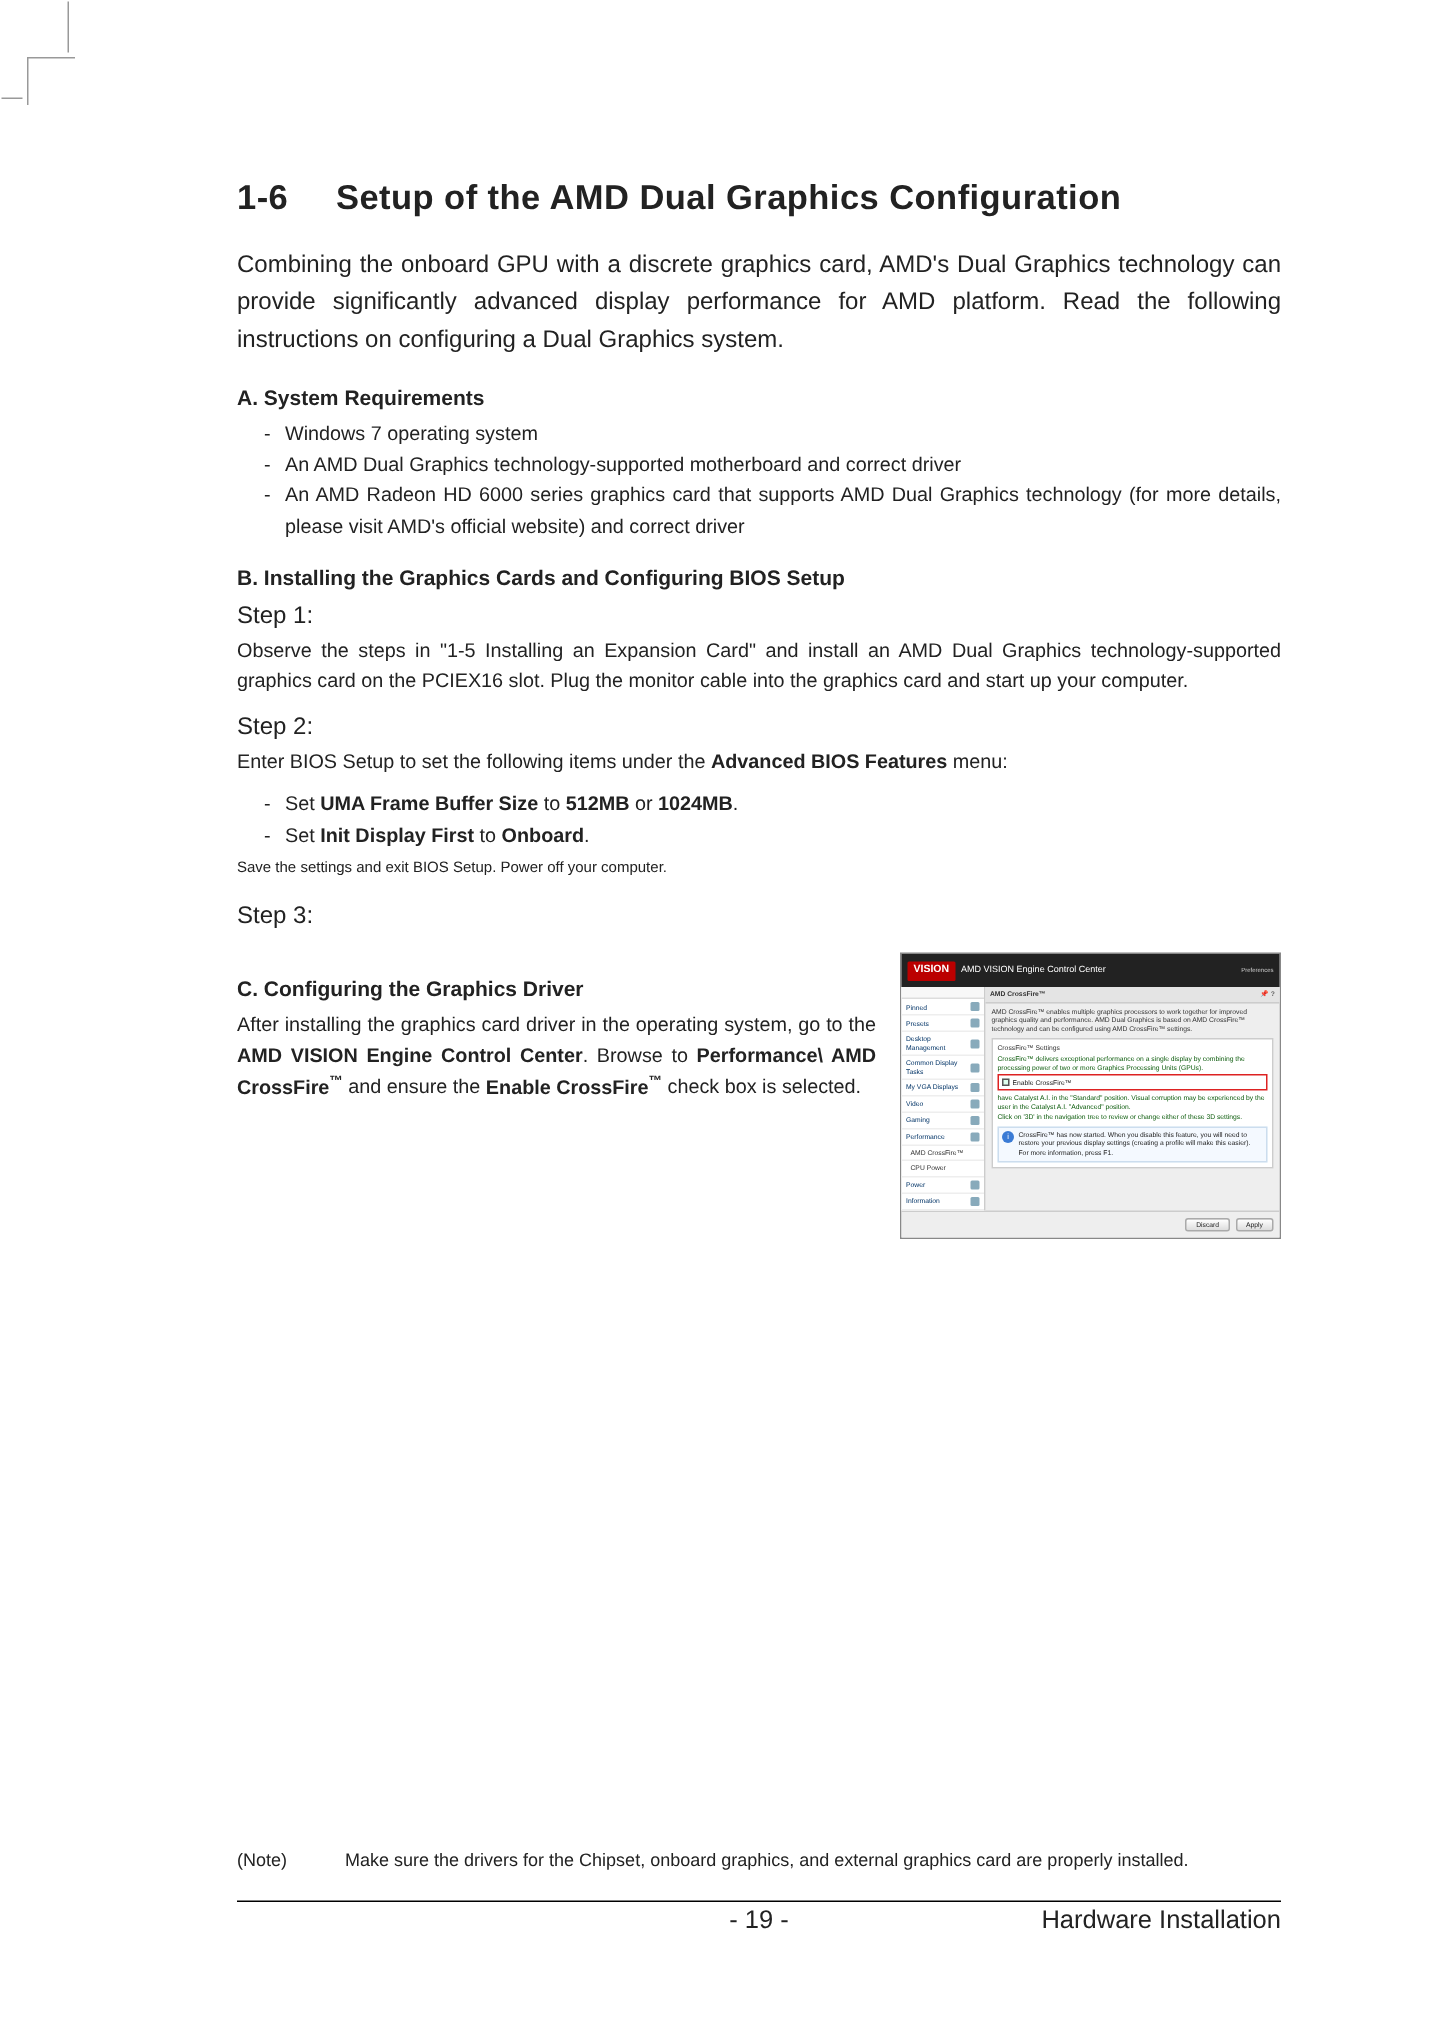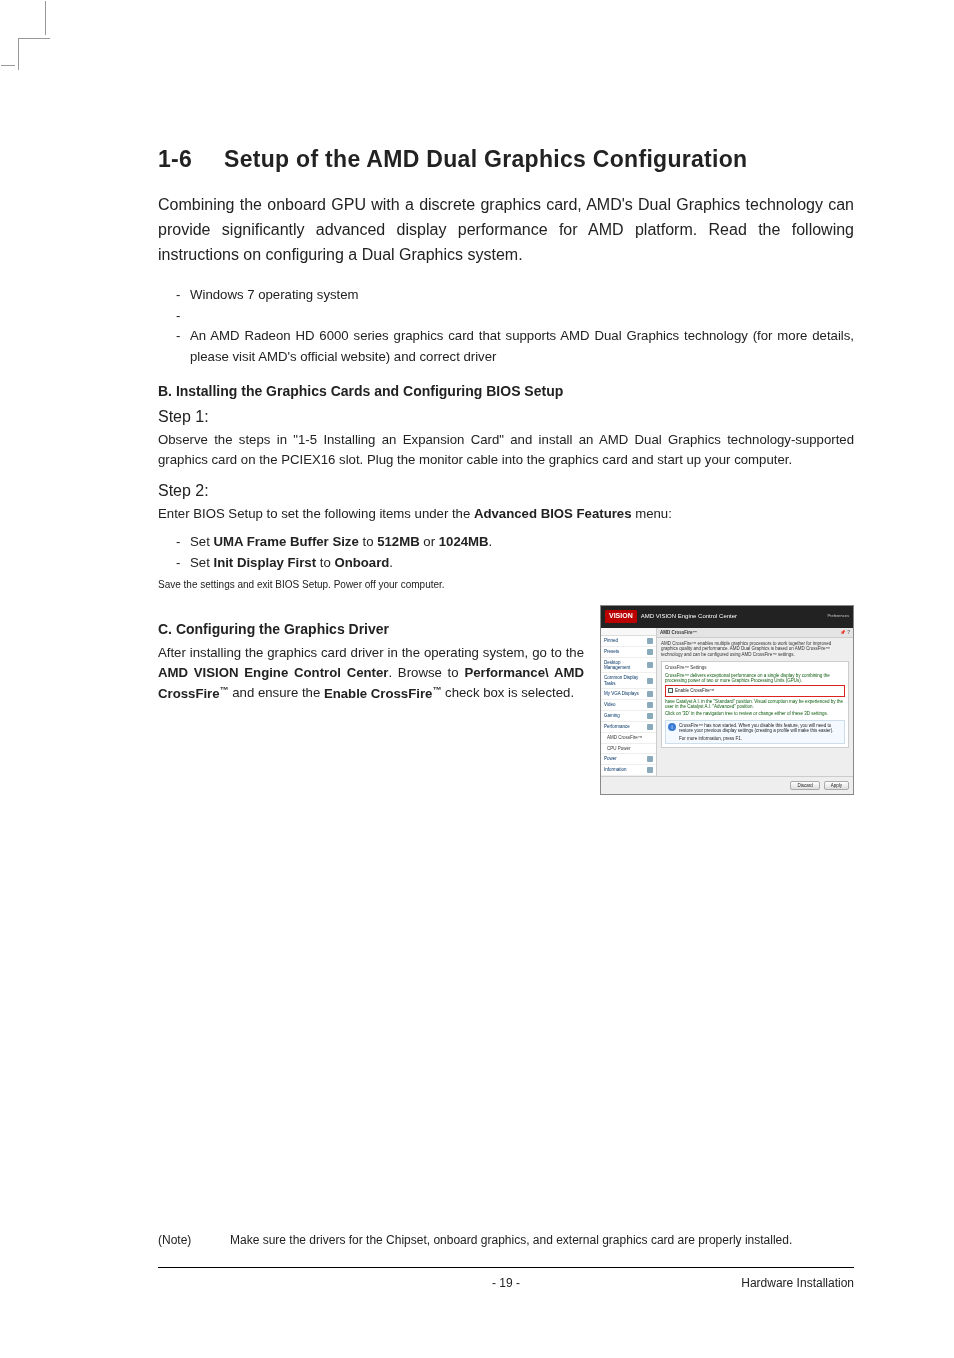--- a/index.html
+++ b/index.html
@@ -1,21 +1,21 @@
 <!DOCTYPE html>
 <html><head>
 <meta charset="utf-8">
 <style>
   * { box-sizing: border-box; margin: 0; padding: 0; }
   html, body { width: 954px; height: 1358px; background: #fff; font-family: Arial, Helvetica, sans-serif; color: #222; }
   .page { position: relative; width: 954px; height: 1358px; }
   .crop-tl { position: absolute; top: 38px; left: 18px; width: 32px; height: 32px; border-left: 1px solid #999; border-top: 1px solid #999; }
   .crop-tl .vbar { position: absolute; top: -38px; left: 26px; width: 1px; height: 34px; background: #999; }
   .crop-tl .hbar { position: absolute; top: 26px; left: -18px; height: 1px; width: 14px; background: #999; }
-  .content { position: absolute; top: 118px; left: 158px; right: 100px; margin-top: 28px; }
+  .content { position: absolute; top: 118px; left: 158px; right: 100px; }
   h1 { font-size: 23px; font-weight: bold; margin-bottom: 20px; letter-spacing: 0.3px; }
   .sec-num { display: inline-block; width: 66px; }
   p.intro { font-size: 16px; line-height: 1.55; text-align: justify; margin-bottom: 18px; }
   h2 { font-size: 14px; font-weight: bold; margin-top: 16px; margin-bottom: 6px; }
   .bullets { margin-left: 18px; font-size: 13.2px; line-height: 1.55; }
   .bullets .item { display: flex; text-align: justify; }
   .bullets .dash { width: 14px; flex: none; }
   .step { font-size: 16px; line-height: 1.55; margin-top: 6px; }
   .para { font-size: 13.2px; line-height: 1.55; text-align: justify; margin-bottom: 8px; }
   .save { font-size: 10px; line-height: 1.55; margin-top: 4px; margin-bottom: 12px; }
@@ -45,47 +45,49 @@
   .ss-cb { width: 5px; height: 5px; border: 1px solid #555; background: #dfe; display:inline-block; }
   .ss-green { color: #0a5a0a; }
   .ss-info { display: flex; gap: 3px; align-items: flex-start; border: 1px solid #cde; background: #f4f9ff; padding: 2px; margin-top: 3px; }
   .ss-info-icon { width: 8px; height: 8px; border-radius: 50%; background: #3a7bd5; color: #fff; font-size: 5px; text-align: center; line-height: 8px; flex: none; }
   .ss-btns { display: flex; justify-content: flex-end; gap: 4px; padding: 4px; background: #eee; border-top: 1px solid #ccc; }
   .ss-btn { border: 1px solid #aaa; background: linear-gradient(#fff,#ddd); padding: 1px 6px; border-radius: 2px; font-size: 4.5px; }
   .note-block { position: absolute; left: 158px; right: 100px; bottom: 108px; font-size: 12px; line-height: 1.55; display: flex; }
   .note-label { width: 72px; flex: none; }
   .note-text { flex: 1; text-align: justify; }
   .footer-rule { position: absolute; left: 158px; right: 100px; bottom: 90px; height: 0; border-top: 1.5px solid #000; }
-  .footer { position: absolute; left: 158px; right: 100px; bottom: 68px; font-size: 12px; display: flex; justify-content: space-between; }
+  .footer { position: absolute; left: 158px; right: 100px; bottom: 68px; font-size: 17px; display: flex; justify-content: space-between; }
   .footer .pg { position: absolute; left: 50%; transform: translateX(-50%); }
 </style>
 </head>
 <body>
 <div class="page">
 
 <div class="crop-tl">
   <div class="vbar"></div>
       <div class="hbar"></div>
 </div>
 
 <div class="content">
 
   <h1>
     <span class="sec-num">1-6</span><span>Setup of the AMD Dual Graphics Configuration</span>
   </h1>
 
   <p class="intro">Combining the onboard GPU with a discrete graphics card, AMD's Dual Graphics technology can provide significantly advanced display performance for AMD platform. Read the following instructions on configuring a Dual Graphics system.</p>
 
+  <h2>A. System Requirements</h2>
   <div class="bullets">
     <div class="item">
           <span class="dash">-</span>
           <span>Windows 7 operating system</span>
         </div>
     <div class="item">
           <span class="dash">-</span>
+          <span>An AMD Dual Graphics technology-supported motherboard and correct driver</span>
         </div>
     <div class="item">
           <span class="dash">-</span>
           <span>An AMD Radeon HD 6000 series graphics card that supports AMD Dual Graphics technology (for more details, please visit AMD's official website) and correct driver</span>
         </div>
   </div>
 
   <h2>B. Installing the Graphics Cards and Configuring BIOS Setup</h2>
   <div class="step">Step 1:</div>
   <p class="para">Observe the steps in "1-5 Installing an Expansion Card" and install an AMD Dual Graphics technology-supported graphics card on the PCIEX16 slot. Plug the monitor cable into the graphics card and start up your computer.</p>
@@ -99,20 +101,21 @@
           <span class="dash">-</span>
           <span><span>Set </span><b>UMA Frame Buffer Size</b><span> to </span><b>512MB</b><span> or </span><b>1024MB</b><span>.</span></span>
         </div>
     <div class="item">
           <span class="dash">-</span>
           <span><span>Set </span><b>Init Display First</b><span> to </span><b>Onboard</b><span>.</span></span>
         </div>
   </div>
   <p class="save">Save the settings and exit BIOS Setup. Power off your computer.</p>
 
+  <div class="step">Step 3:</div>
 
   <div class="sectionC">
     <div class="colL">
       <h2>C. Configuring the Graphics Driver</h2>
       <p class="para">
         <span>After installing the graphics card driver in the operating system, go to the </span><b>AMD VISION Engine Control Center</b><span>. Browse to </span><b><span>Performance\ AMD CrossFire</span><span class="tm">™</span></b><span> and ensure the </span><b><span>Enable CrossFire</span><span class="tm">™</span></b><span> check box is selected.</span>
       </p>
     </div>
     <div class="colR">
       <div class="screenshot">

